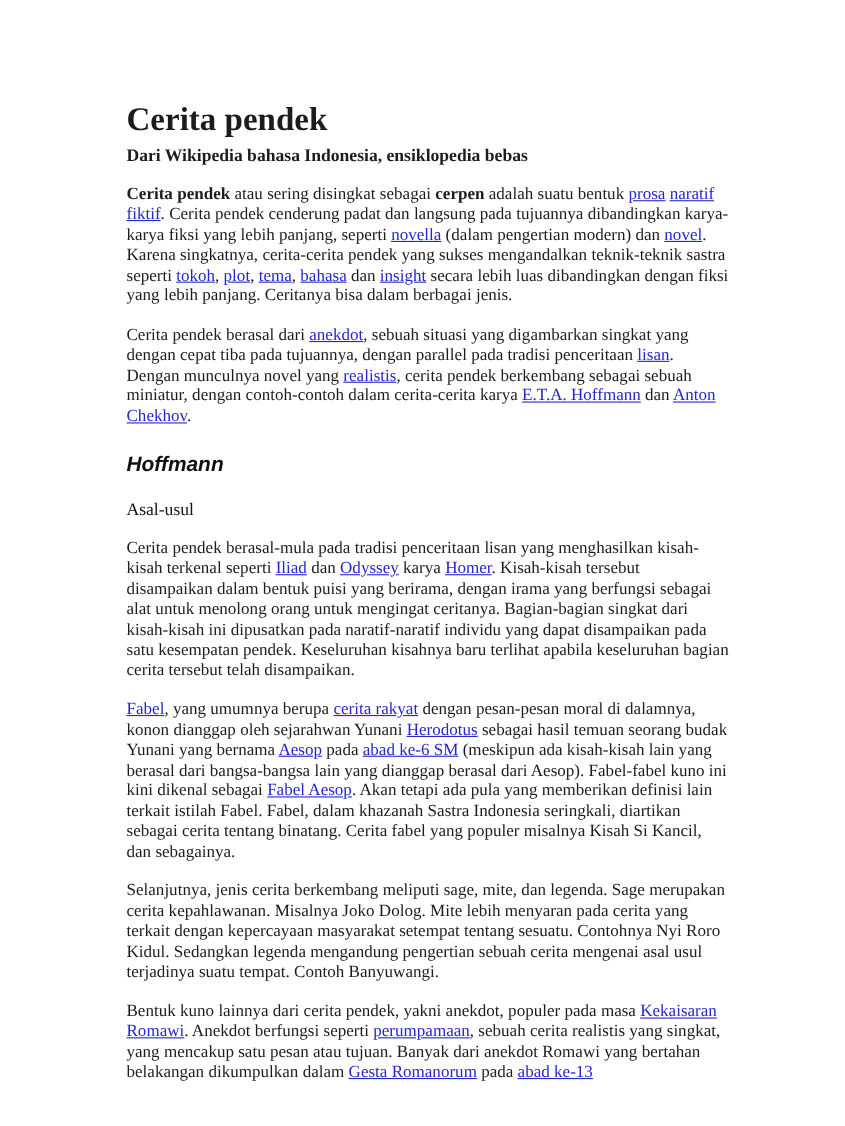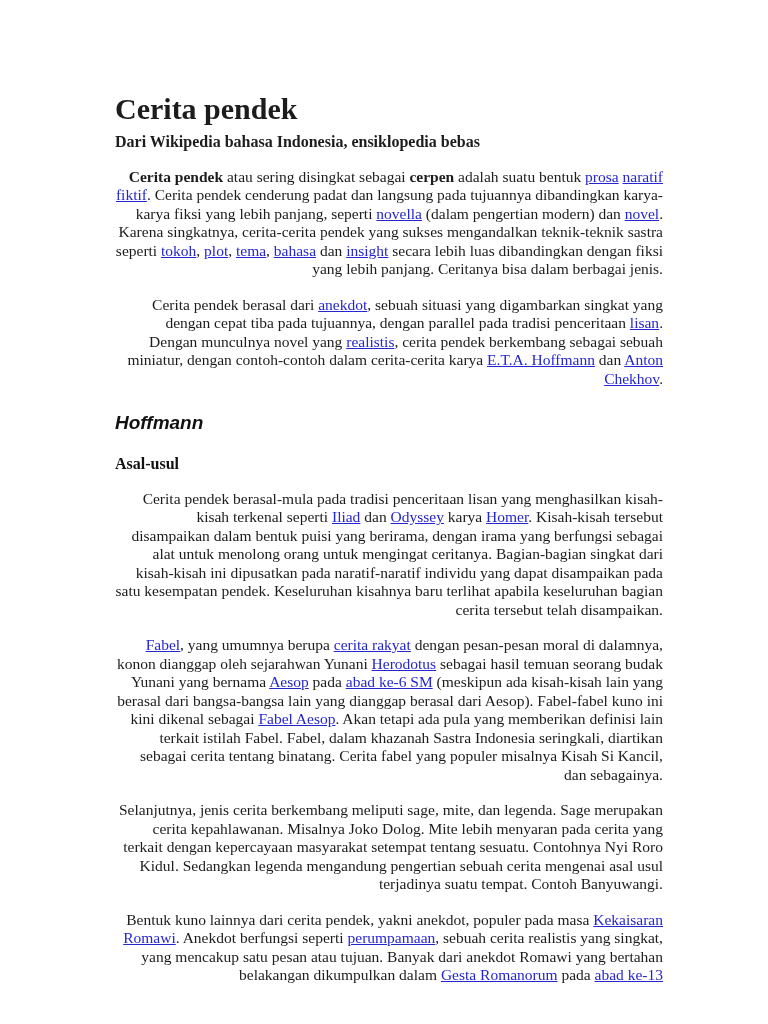--- a/index.html
+++ b/index.html
@@ -23,34 +23,33 @@
   .subtitle {
     font-size: 16px;
     font-weight: bold;
     margin-top: 8px;
     line-height: 1.1;
   }
   .body-text p {
     font-size: 15.5px;
     line-height: 18.5px;
     margin: 17px 0 0 0;
-    text-align: right;
   }
   h2.section {
     font-family: "Liberation Sans", sans-serif;
     font-style: italic;
     font-weight: bold;
     font-size: 19px;
     margin: 25px 0 0 0;
     line-height: 1.1;
     color: #111111;
   }
   h3.subsection {
     font-family: "Liberation Serif", serif;
-    font-weight: bold;
+    font-weight: normal;
     font-size: 16px;
     margin: 21px 0 0 0;
     line-height: 1.1;
     color: #111111;
   }
   a.wlink {
     color: var(--link-color, #2626cf);
     text-decoration: underline;
     cursor: pointer;
   }

